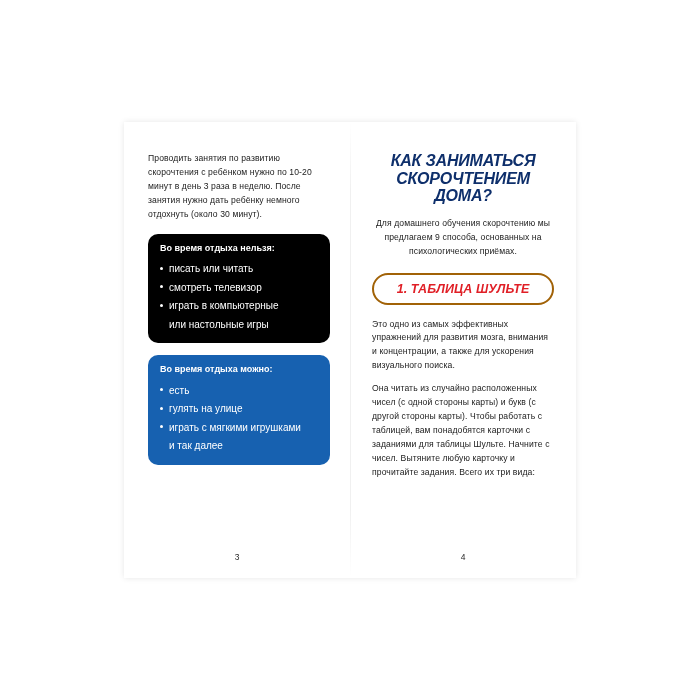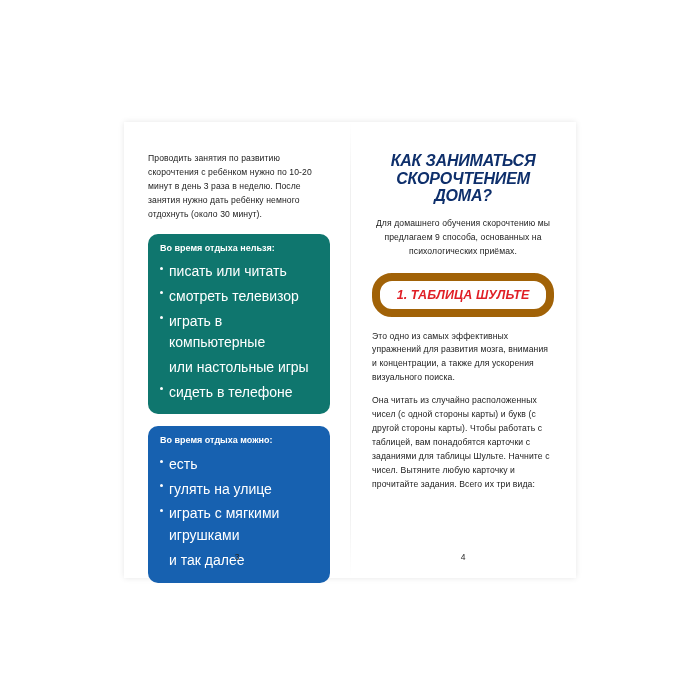--- a/index.html
+++ b/index.html
@@ -62,37 +62,37 @@
 
   .para.center { text-align: center; }
 
   
   .callout {
     border-radius: 10px;
     padding: 9px 12px 11px 12px;
     margin-top: 12px;
     color: #ffffff;
   }
-  .callout.red { background: #0f766e; }
+  .callout.red { background: #000000; }
   .callout.blue { background: #1761b0; }
 
   .callout-title {
     font-size: 9px;
     font-weight: bold;
     margin: 0 0 7px 0;
     line-height: 1.3;
   }
 
   .callout ul {
     margin: 0;
     padding: 0;
     list-style: none;
   }
   .callout li {
-    font-size: 14px;
+    font-size: 10px;
     line-height: 1.55;
     margin: 0 0 3px 0;
     padding-left: 9px;
     position: relative;
   }
   .callout li:last-child { margin-bottom: 0; }
   .callout li::before {
     content: "";
     position: absolute;
     left: 0;
@@ -114,21 +114,21 @@
     font-size: 16px;
     line-height: 1.1;
     letter-spacing: -0.2px;
     margin: 0 0 12px 0;
     text-transform: uppercase;
   }
   .headline span { display: block; }
 
   
   .pill {
-    border: 8px solid #a16207;
+    border: 2px solid #a16207;
     border-radius: 20px;
     color: #e01f26;
     text-align: center;
     font-weight: bold;
     font-style: italic;
     font-size: 12.5px;
     padding: 7px 6px 7px 6px;
     margin: 14px 0 13px 0;
     text-transform: uppercase;
     letter-spacing: 0.1px;
@@ -158,21 +158,20 @@
 
       <p class="para">Проводить занятия по развитию скорочтения с ребёнком нужно по 10-20 минут в день 3 раза в неделю. После занятия нужно дать ребёнку немного отдохнуть (около 30 минут).</p>
 
       <div class="callout red">
         <p class="callout-title">Во время отдыха нельзя:</p>
         <ul>
           <li>писать или читать</li>
           <li>смотреть телевизор</li>
           <li>играть в компьютерные</li>
           <li class="noBullet">или настольные игры</li>
-          <li>сидеть в телефоне</li>
         </ul>
       </div>
 
       <div class="callout blue">
         <p class="callout-title">Во время отдыха можно:</p>
         <ul>
           <li>есть</li>
           <li>гулять на улице</li>
           <li>играть с мягкими игрушками</li>
           <li class="noBullet">и так далее</li>

